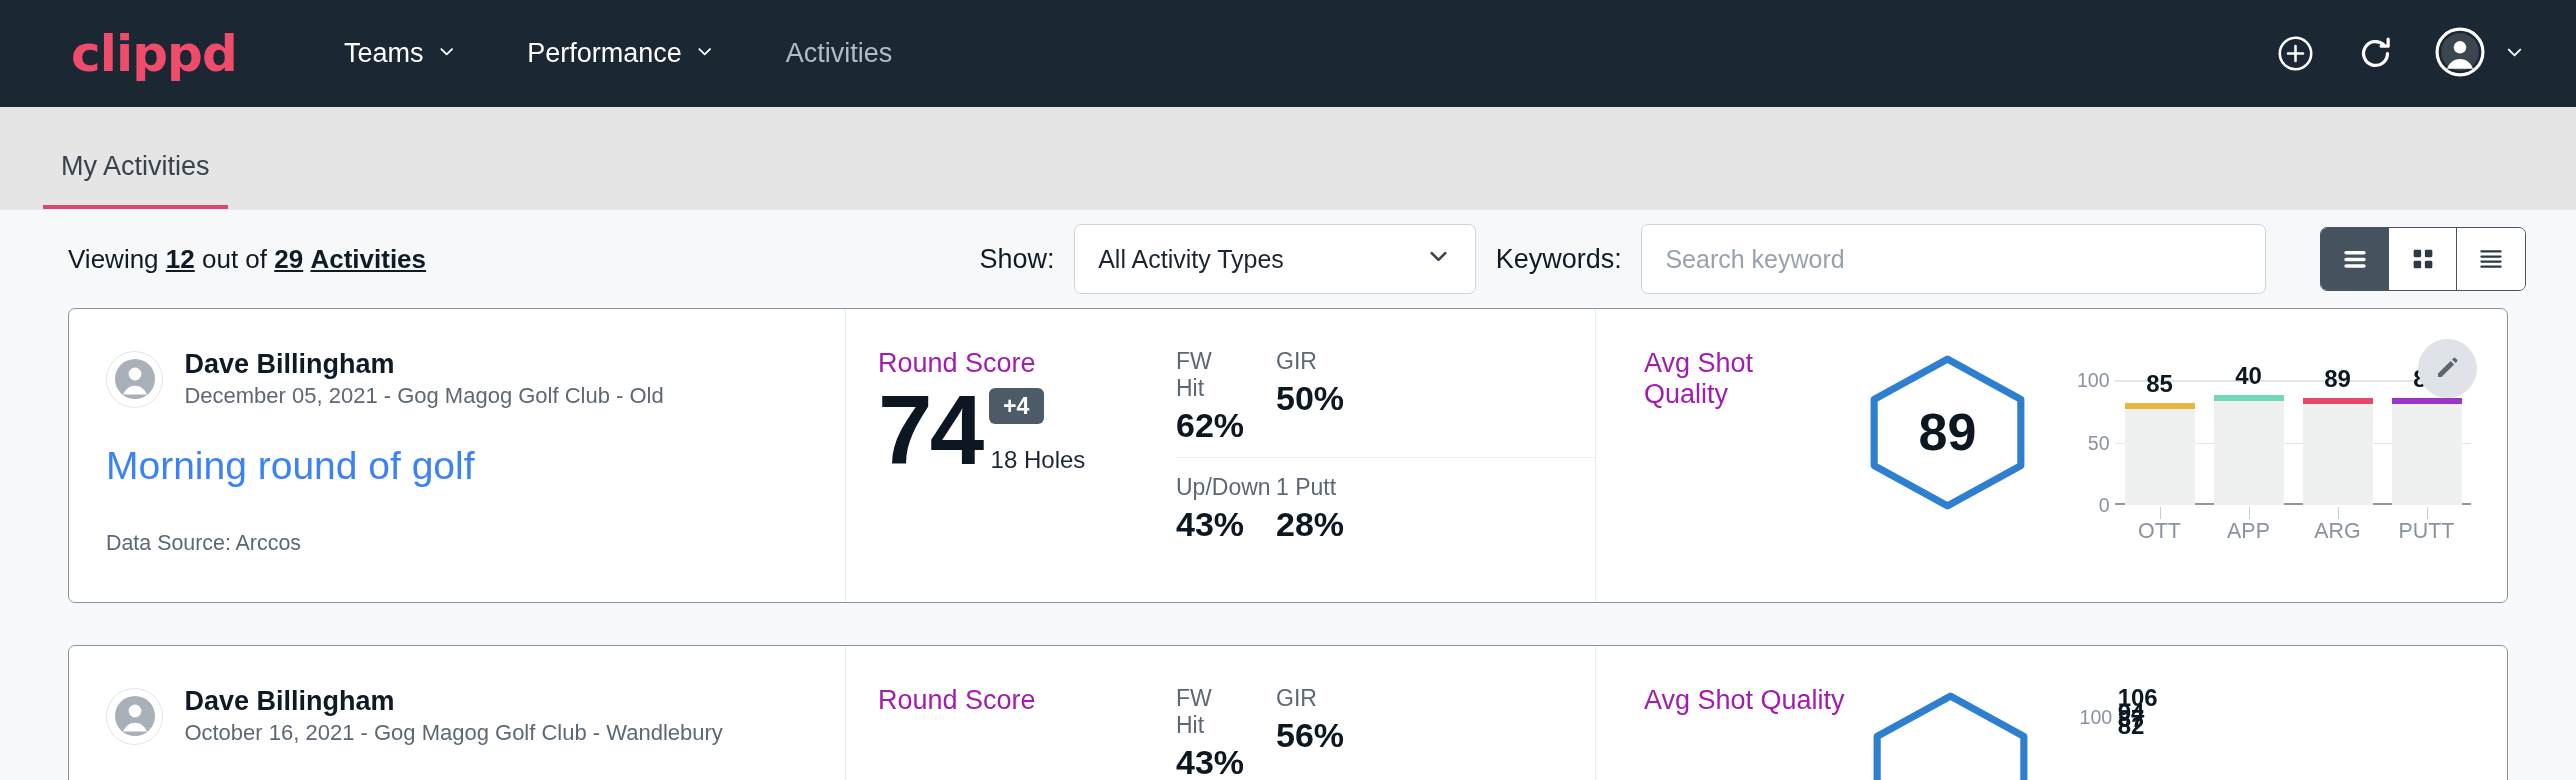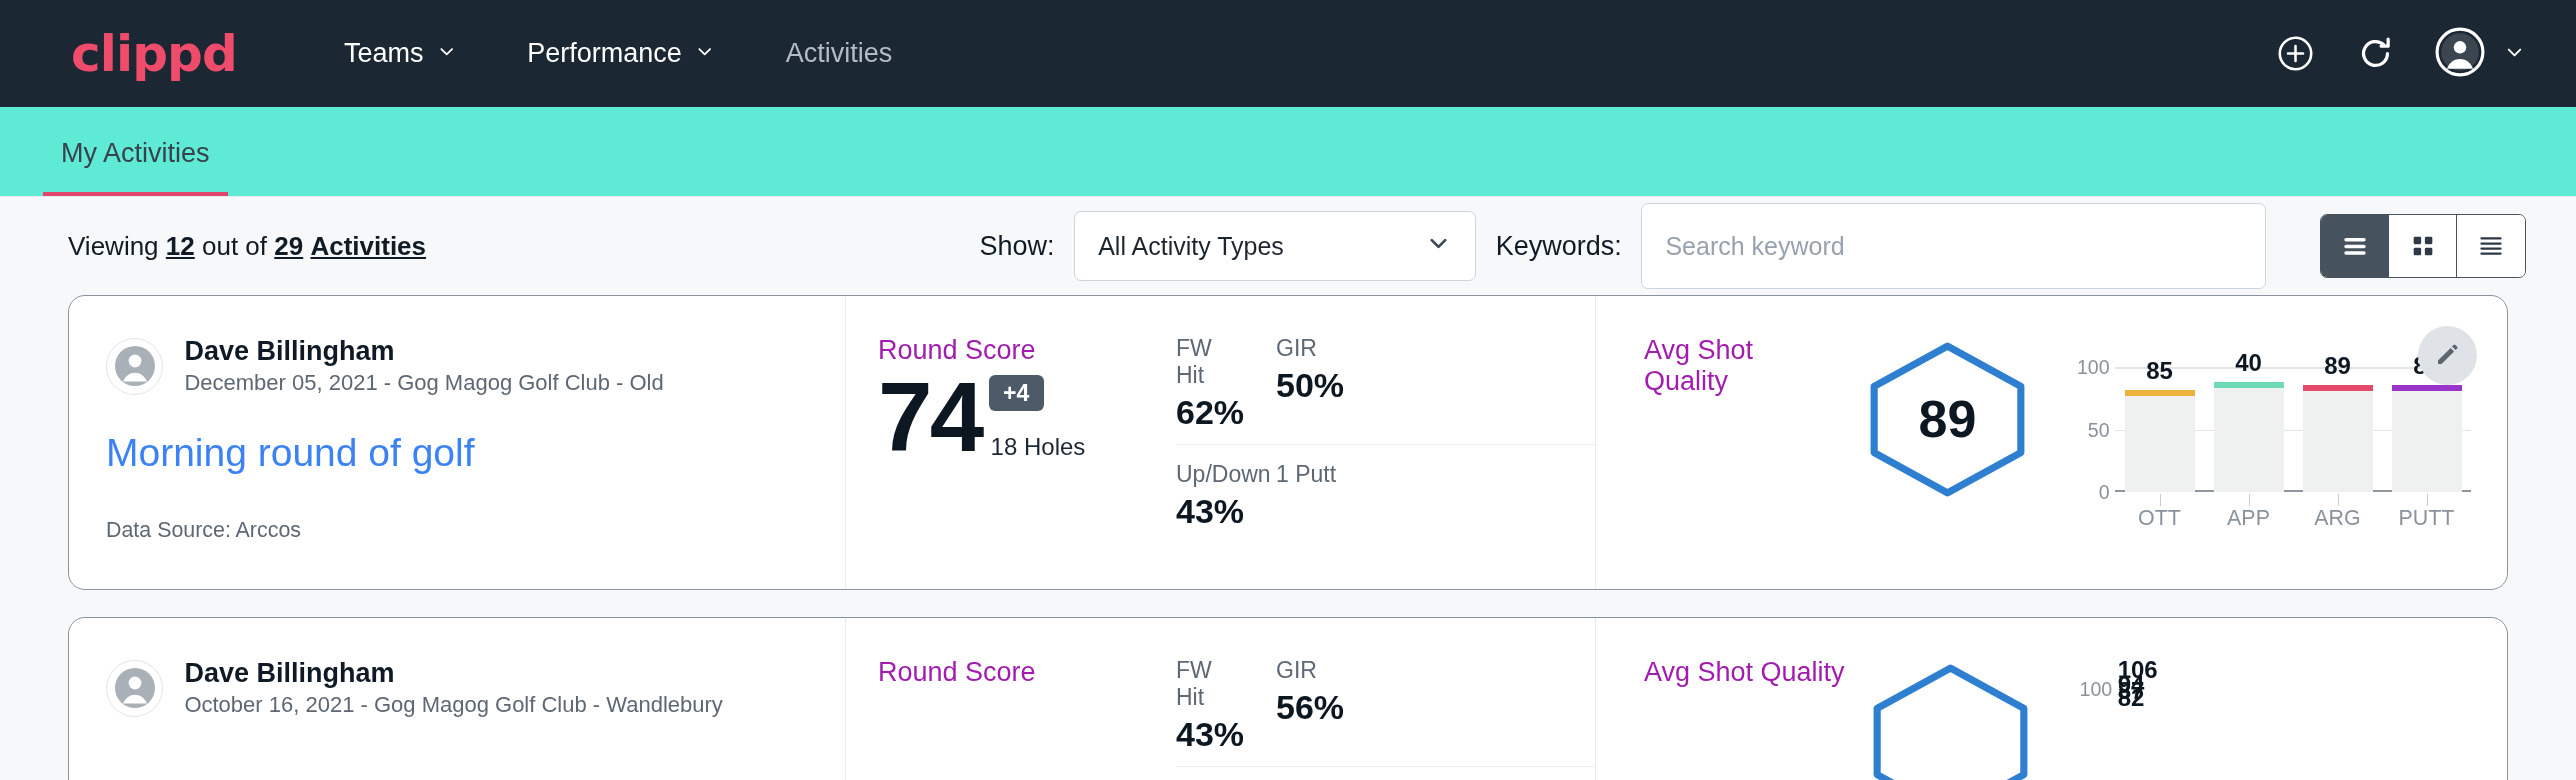--- a/index.html
+++ b/index.html
@@ -47,22 +47,22 @@
   }
   .icon-btn {
     width: 41px; height: 41px;
     display: flex; align-items: center; justify-content: center;
     cursor: pointer;
   }
   .avatar-wrap { display: flex; align-items: center; gap: 18px; cursor: pointer; }
 
   
   .tabstrip {
-    height: 90px;
-    background: #5eead4;
+    height: 103px;
+    background: #e5e5e5;
     display: flex;
     align-items: flex-end;
     padding-left: 43px;
     border-bottom: 0.9px solid #e6eaee;
   }
   .tab {
     font-size: 27px;
     color: #48525c;
     padding: 0 18px 23px 18px;
     border-bottom: 4.5px solid transparent;
@@ -93,21 +93,21 @@
     border: 0.9px solid #ccd4dc;
     border-radius: 7.1px;
     display: flex; align-items: center;
     padding: 0 23px;
     font-size: 25px;
     color: #1d2630;
     cursor: pointer;
   }
   .select .selchev { margin-left: auto; }
   .searchbox {
-    width: 625px; height: 86px;
+    width: 625px; height: 70px;
     background: #fff;
     border: 0.9px solid #ccd4dc;
     border-radius: 7.1px;
     padding: 0 23px;
     font-size: 25px;
     color: #404040;
     font-family: "Liberation Sans", sans-serif;
   }
   .searchbox::placeholder { color: #98a2ad; }
   .viewtoggle {
@@ -126,26 +126,26 @@
     cursor: pointer;
   }
   .vt:last-child { border-right: none; }
   .vt.active { background: #46525e; }
 
   
   .cards { padding: 0 68px; }
   .card {
     background: #fff;
     border: 1.8px solid #8a949e;
-    border-radius: 17px;
+    border-radius: 7px;
     height: 295px;
     display: flex;
     align-items: stretch;
     position: relative;
-    margin-bottom: 27px;
+    margin-bottom: 42px;
   }
   .col-info {
     width: 777px;
     padding: 39px 0 0 37px;
     border-right: 1.8px solid #e9ecef;
   }
   .player-row { display: flex; align-items: center; gap: 21.4px; }
   .pavatar {
     width: 57px; height: 57px; border-radius: 50%;
     background: #fff; border: 0.9px solid #e1e5ea;
@@ -430,20 +430,21 @@
       <div class="stat top">
         <div class="stat-lbl">GIR</div>
         <div class="stat-val">50%</div>
       </div>
       <div class="stat bottom">
         <div class="stat-lbl">Up/Down</div>
         <div class="stat-val">43%</div>
       </div>
       <div class="stat bottom">
         <div class="stat-lbl">1 Putt</div>
+        <div class="stat-val">28%</div>
       </div>
     </div>
 
     <div class="col-quality">
       <div class="sect-label">Avg Shot Quality</div>
       <div class="q-body">
         <div class="hexwrap">
           <svg width="179" height="161" viewBox="0 0 100 90">
             <polygon points="50,4 91,26.5 91,63.5 50,86 9,63.5 9,26.5" fill="#ffffff" stroke="#2f7fd1" stroke-width="4" stroke-linejoin="round"></polygon>
           </svg>

